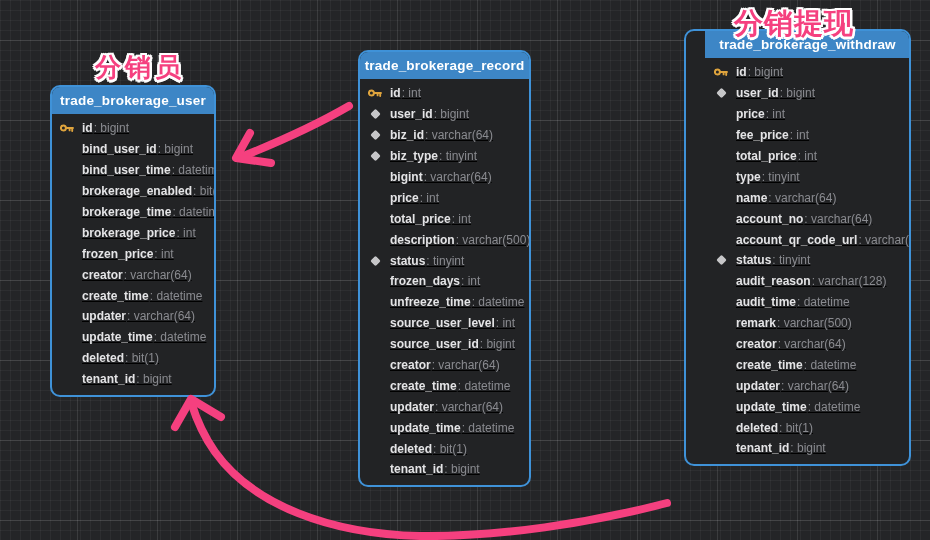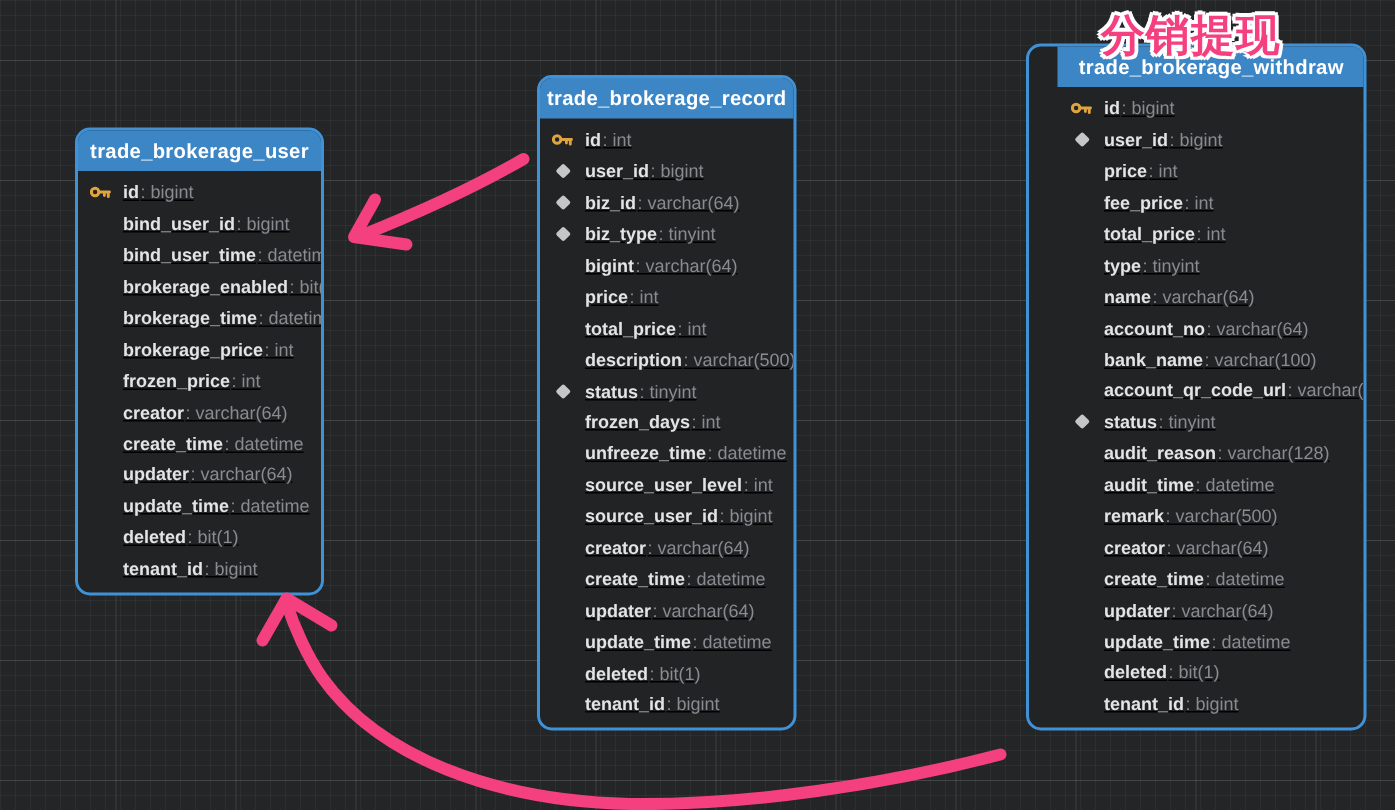--- a/index.html
+++ b/index.html
@@ -71,20 +71,21 @@
 
 <div class="canvas">
 
   <svg class="arrows" viewBox="0 0 930 540">
     <path d="M 349 106 C 318 124, 286 139, 241 157"></path>
     <path d="M 250 133 L 236 158 L 271 163"></path>
     <path d="M 667 503 C 590 523, 500 537, 420 536 C 330 534 253 505 215 452 C 205 438 196 418 191 402"></path>
     <path d="M 175 427 L 191 399 L 221 417"></path>
   </svg>
 
+  <div class="title title-user">分销员</div>
   <div class="title title-withdraw">分销提现</div>
 
   <section class="table t-user">
     <header class="t-header">trade_brokerage_user</header>
     <div class="t-body">
         <div class="row">
           <span class="ic key">
             <svg viewBox="0 0 15 12">
               <circle cx="3.4" cy="6" r="2.5" fill="none" stroke="currentColor" stroke-width="2"></circle>
               <path d="M6 6 H13 M9.6 6 v2.4 M12.2 6 v3.1" stroke="currentColor" stroke-width="1.9" fill="none" stroke-linecap="round"></path>
@@ -325,25 +326,20 @@
           <span class="fname">name</span>
           <span class="ftype">: varchar(64)</span>
         </div>
         <div class="row">
           <span class="ic"></span>
           <span class="fname">account_no</span>
           <span class="ftype">: varchar(64)</span>
         </div>
         <div class="row">
           <span class="ic"></span>
-          <span class="fname">bank_name</span>
-          <span class="ftype">: varchar(100)</span>
-        </div>
-        <div class="row">
-          <span class="ic"></span>
           <span class="fname">account_qr_code_url</span>
           <span class="ftype">: varchar(512)</span>
         </div>
         <div class="row">
           <span class="ic diamond">
             <svg viewBox="0 0 12 12">
               <rect x="2.3" y="2.3" width="7.4" height="7.4" rx="1.4" transform="rotate(45 6 6)" fill="currentColor"></rect>
             </svg>
           </span>
           <span class="fname">status</span>

